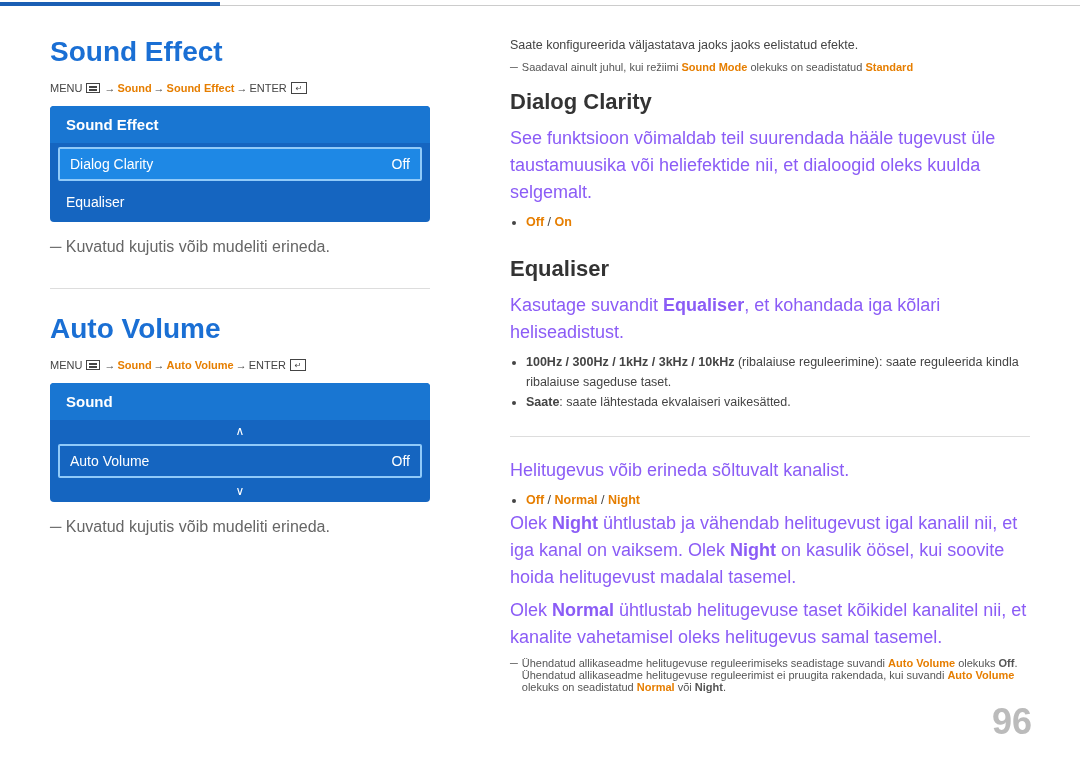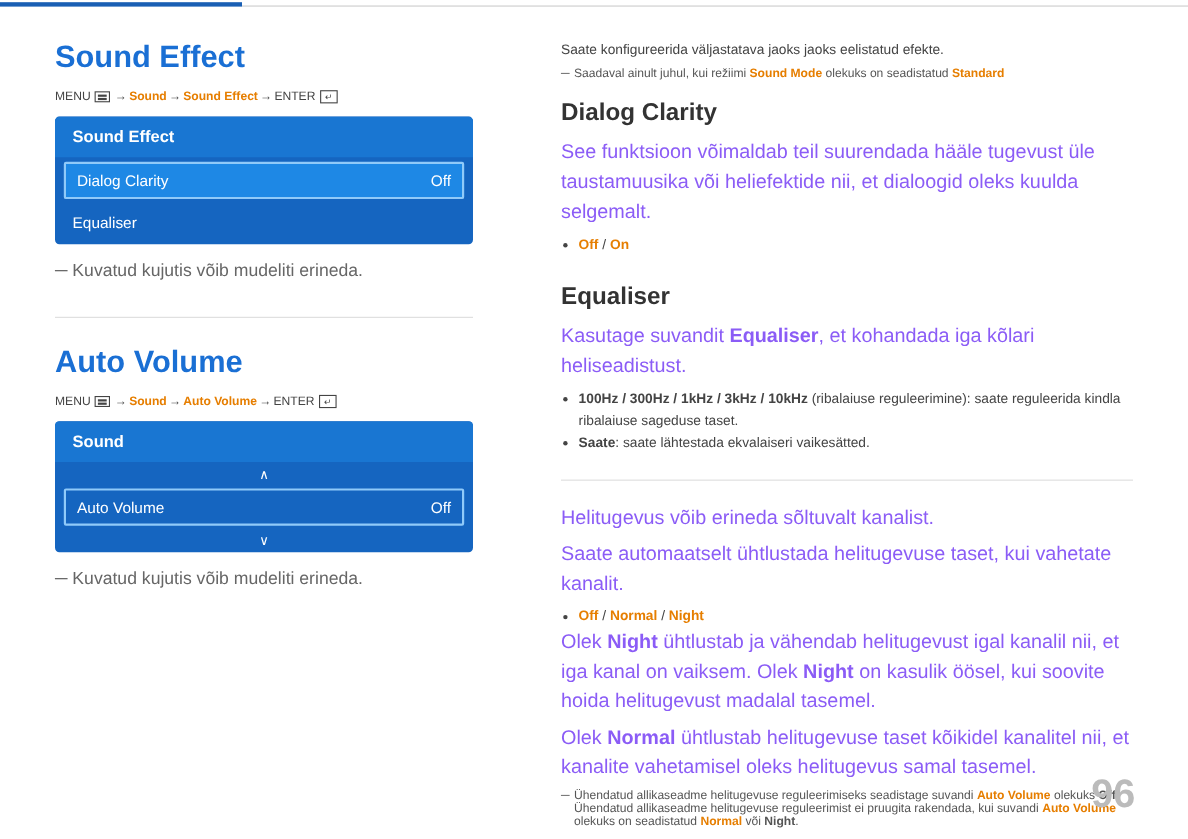--- a/index.html
+++ b/index.html
@@ -396,21 +396,20 @@
           <li>
             <span class="bold">Saate</span>: saate lähtestada ekvalaiseri vaikesätted.
           </li>
         </ul>
       </div>
 
       <hr class="right-divider">
 
       <div class="right-section">
         <p>Helitugevus võib erineda sõltuvalt kanalist.</p>
-        <p>Saate automaatselt ühtlustada helitugevuse taset, kui vahetate kanalit.</p>
         <ul>
           <li>
             <span class="orange bold">Off</span>
             <span> / </span>
             <span class="orange bold">Normal</span>
             <span> / </span>
             <span class="orange bold">Night</span>
           </li>
         </ul>
         <p>Olek <span class="bold">Night</span> ühtlustab ja vähendab helitugevust igal kanalil nii, et iga kanal on vaiksem. Olek <span class="bold">Night</span> on kasulik öösel, kui soovite hoida helitugevust madalal tasemel.</p>

